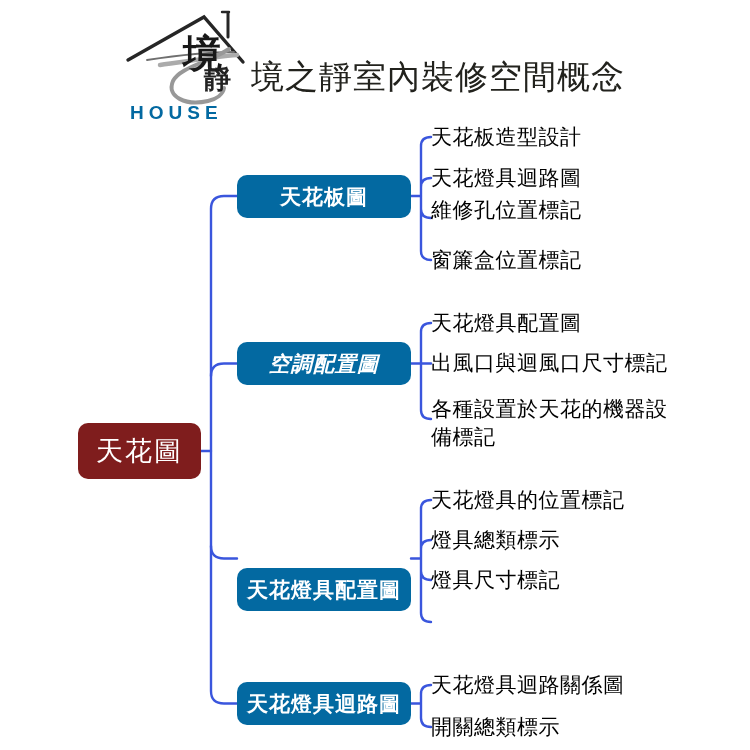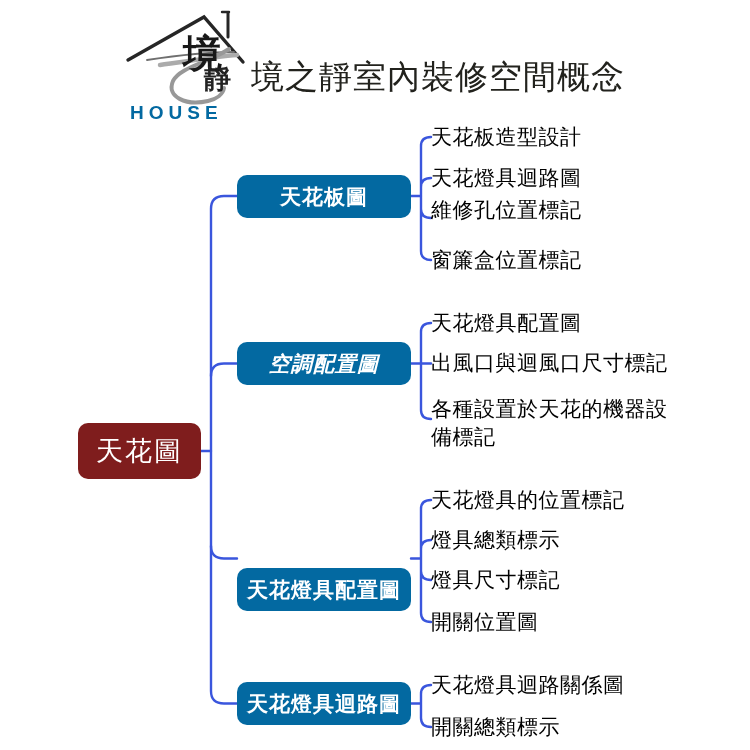--- a/index.html
+++ b/index.html
@@ -111,18 +111,17 @@
   <span class="leaf" style="top:197px">維修孔位置標記</span>
   <span class="leaf" style="top:247px">窗簾盒位置標記</span>
 
   <span class="leaf" style="top:310px">天花燈具配置圖</span>
   <span class="leaf" style="top:350px">出風口與迴風口尺寸標記</span>
   <span class="leaf wrap" style="top:395px">各種設置於天花的機器設備標記</span>
 
   <span class="leaf" style="top:487px">天花燈具的位置標記</span>
   <span class="leaf" style="top:527px">燈具總類標示</span>
   <span class="leaf" style="top:567px">燈具尺寸標記</span>
-  <span class="leaf" style="top:609px">開關位置圖</span>
 
   <span class="leaf" style="top:672px">天花燈具迴路關係圖</span>
   <span class="leaf" style="top:714px">開關總類標示</span>
 
 </div>
 
 </body></html>

